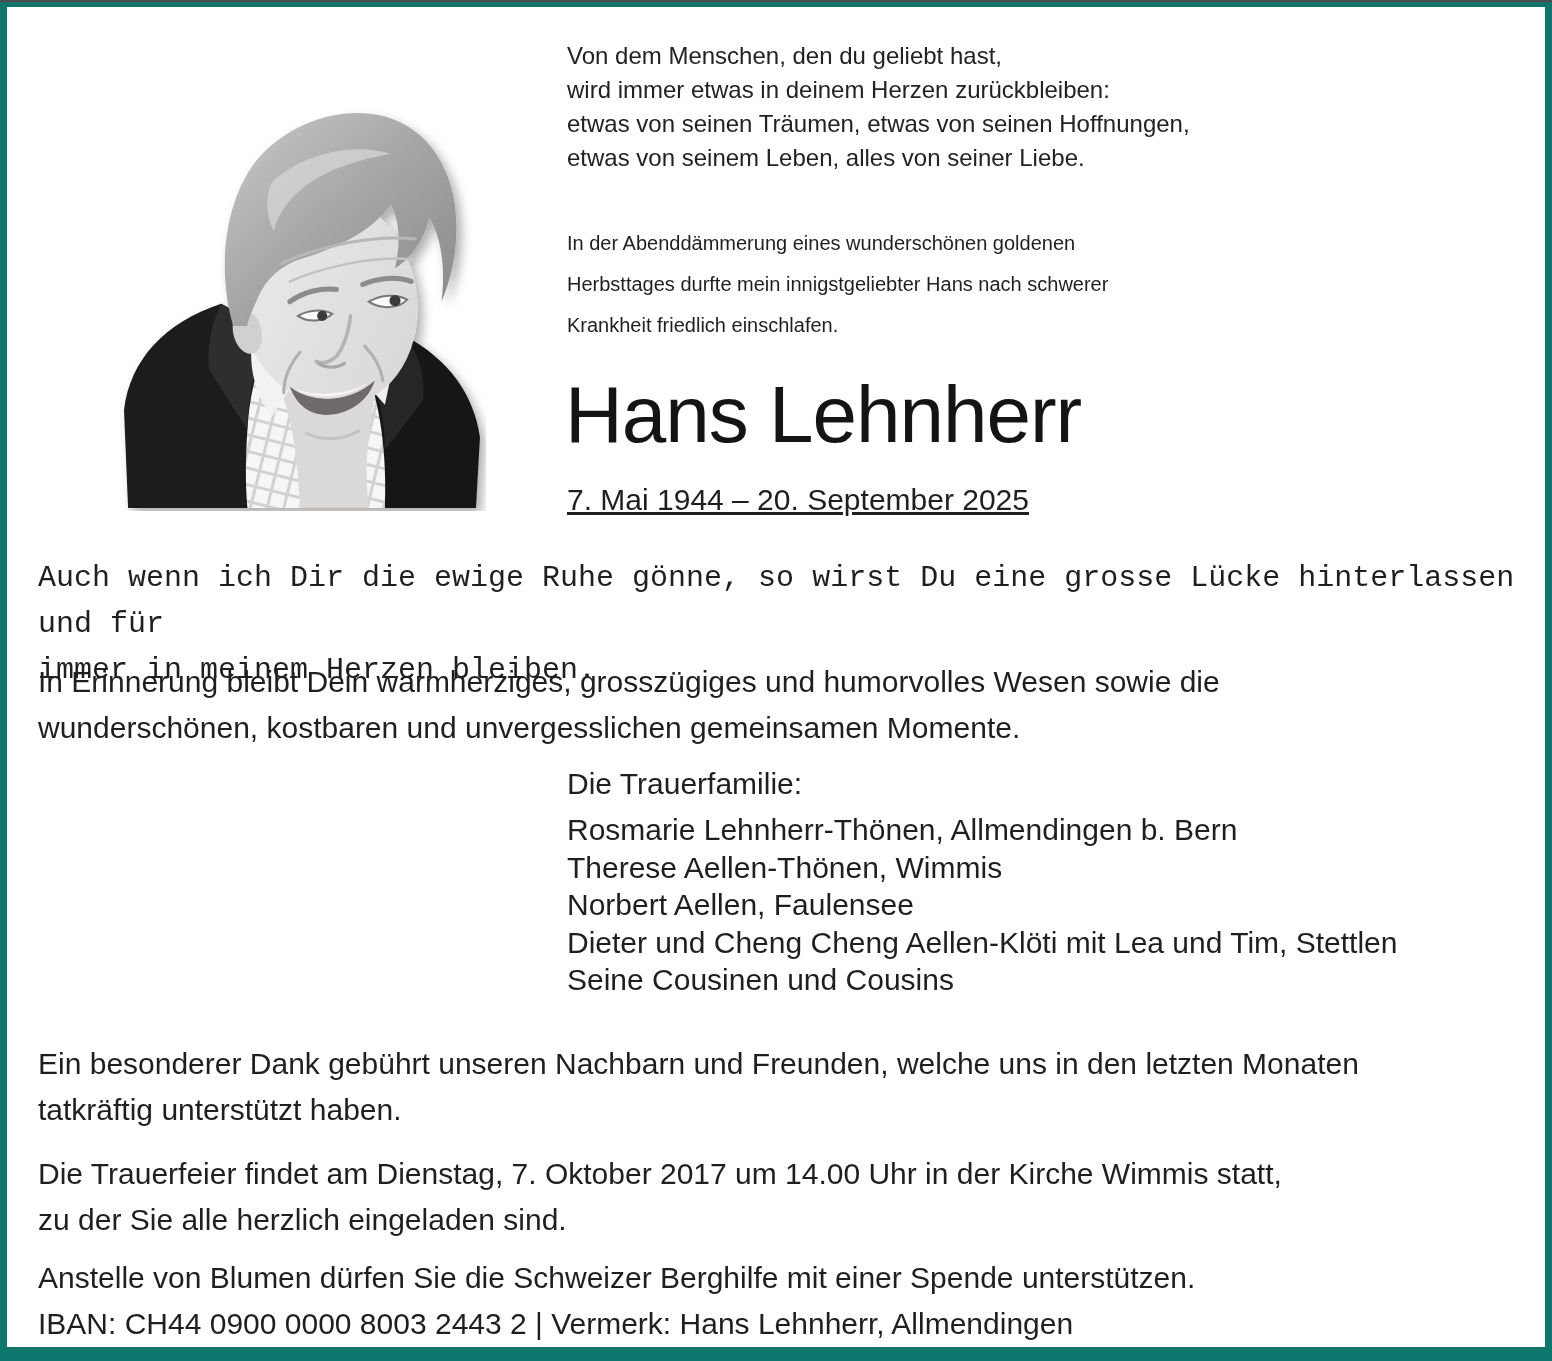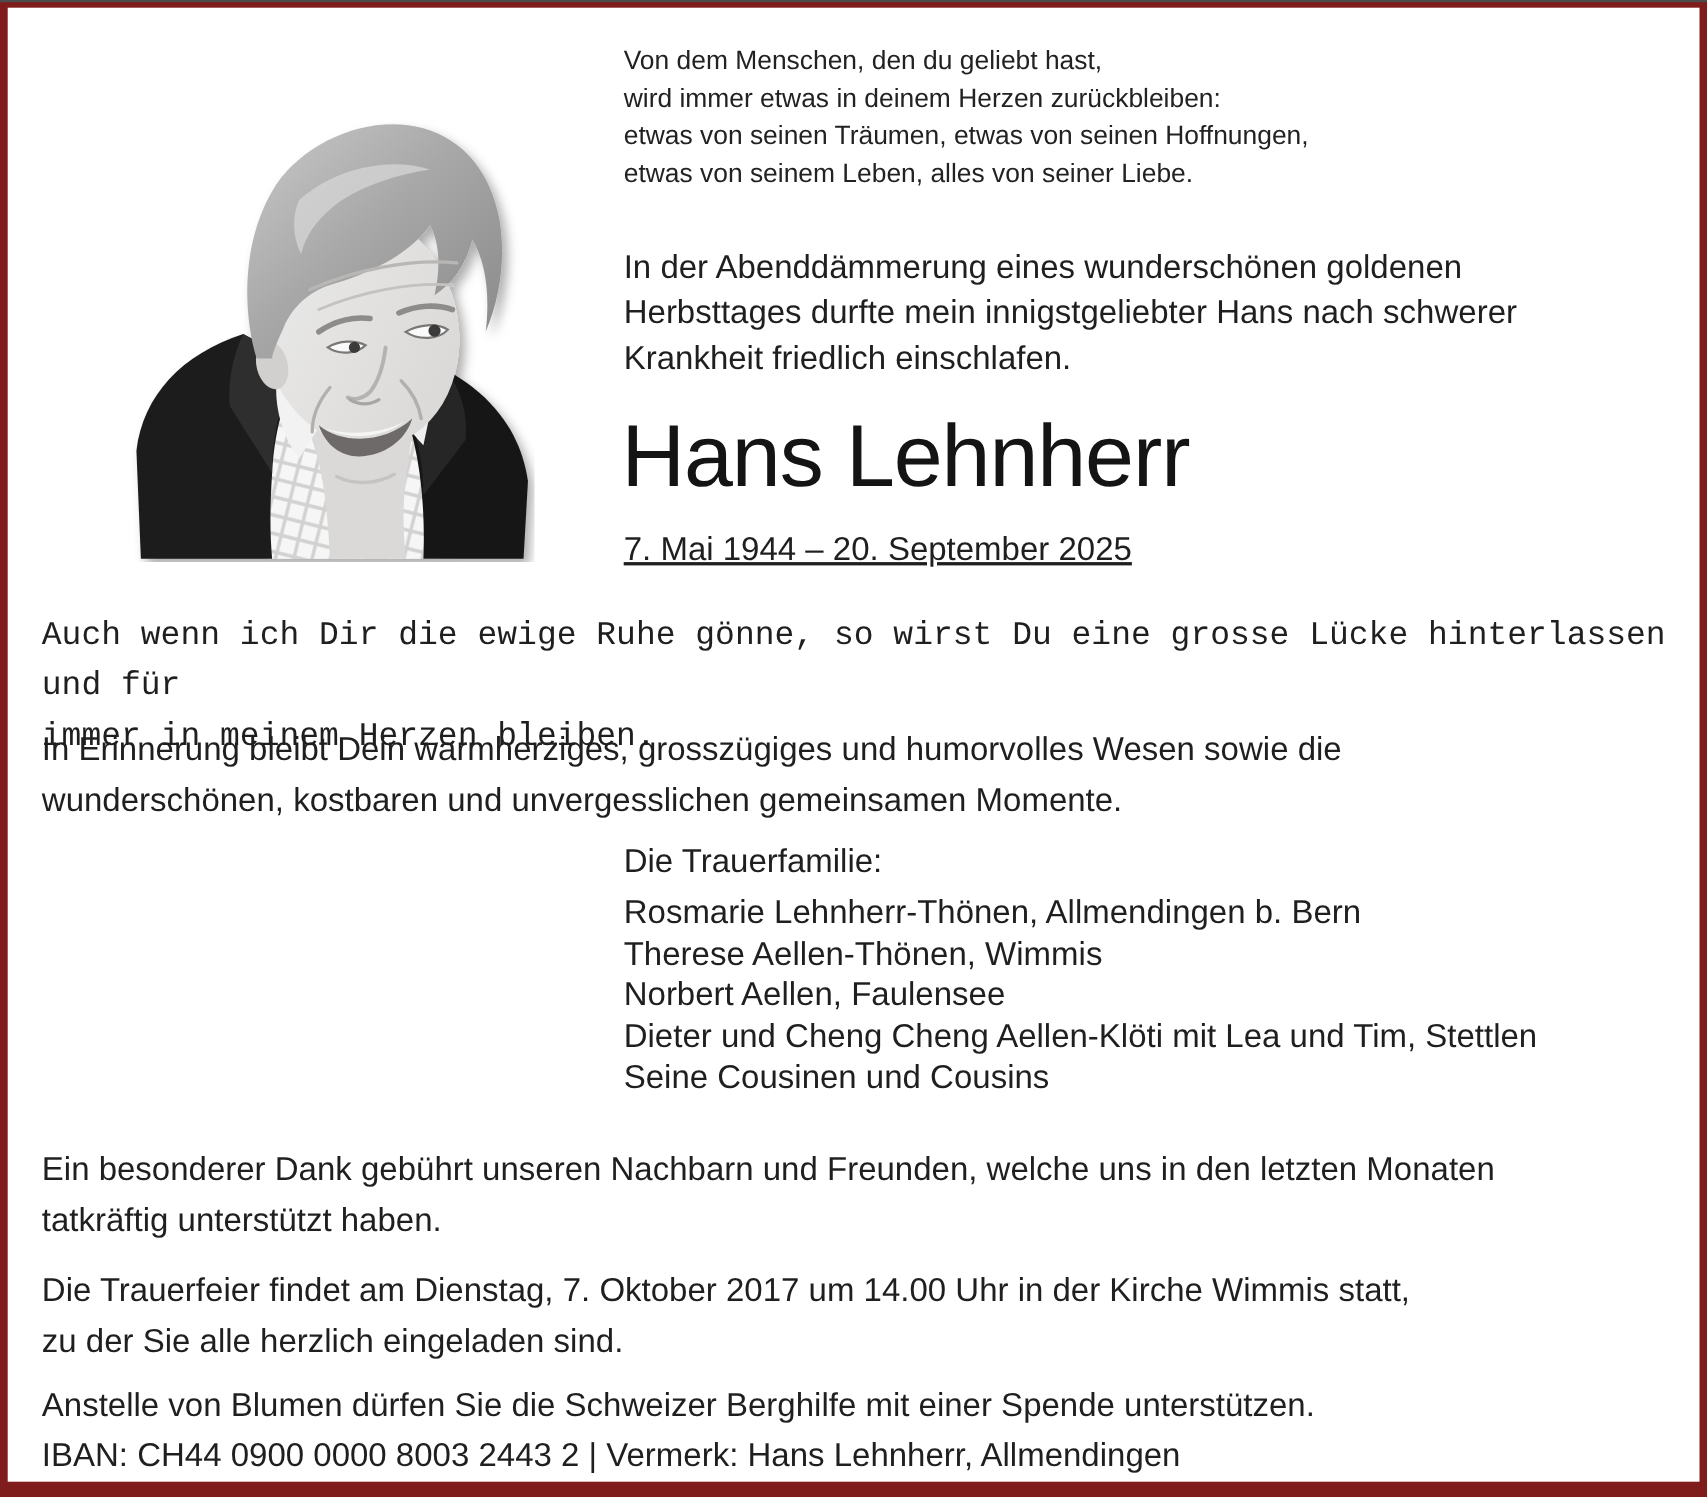--- a/index.html
+++ b/index.html
@@ -1,33 +1,33 @@
 <!DOCTYPE html>
 <html lang="de"><head>
 <meta charset="utf-8">
 <style>
   html,body{margin:0;padding:0;background:#ffffff;}
   .frame{
     box-sizing:border-box;
     width:1552px;height:1361px;
-    background:#7f1d1d;
+    background:#0f766e;
     border-top:2px solid #4c4c4c;
     padding:5px 7px 14px 7px;
     font-family:"Liberation Sans","DejaVu Sans",sans-serif;
   }
   .page{
     position:relative;
     width:100%;height:100%;
     background:#ffffff;
     color:#1f1f1f;
     overflow:hidden;
   }
   .abs{position:absolute;white-space:pre-line;}
   .poem{left:560px;top:32px;width:980px;font-size:24px;line-height:34px;color:#222;}
-  .intro{left:560px;top:216px;width:940px;font-size:30px;line-height:41px;}
+  .intro{left:560px;top:216px;width:940px;font-size:20px;line-height:41px;}
   .deceased-name{
     left:558px;top:366px;width:980px;
     font-size:80px;line-height:1.05;font-weight:400;
     letter-spacing:-1px;color:#141414;white-space:nowrap;
   }
   .dates{left:560px;top:474px;width:700px;font-size:30px;line-height:38px;text-decoration:underline;}
   .para{left:31px;width:1490px;font-size:30px;line-height:46px;}
   .p1{top:548px;font-family:Liberation Mono, monospace;}
   .p2{top:652px;}
   .family-heading{left:560px;top:758px;width:700px;font-size:30px;line-height:38px;}

